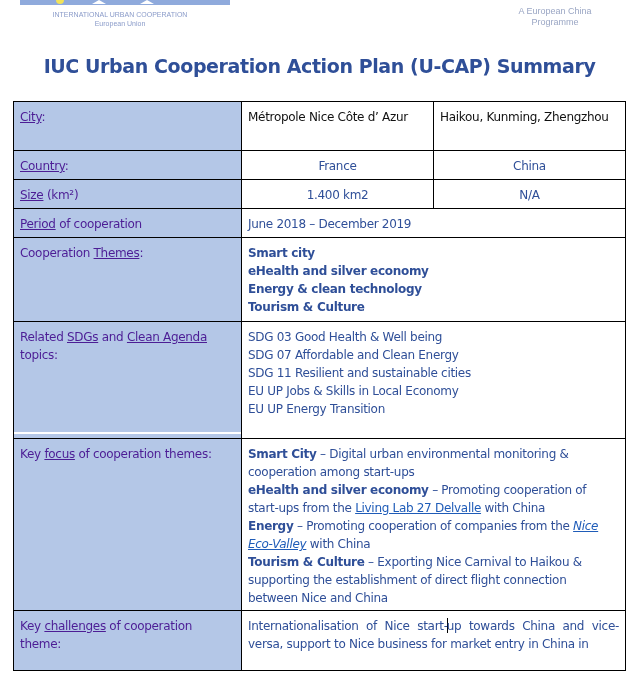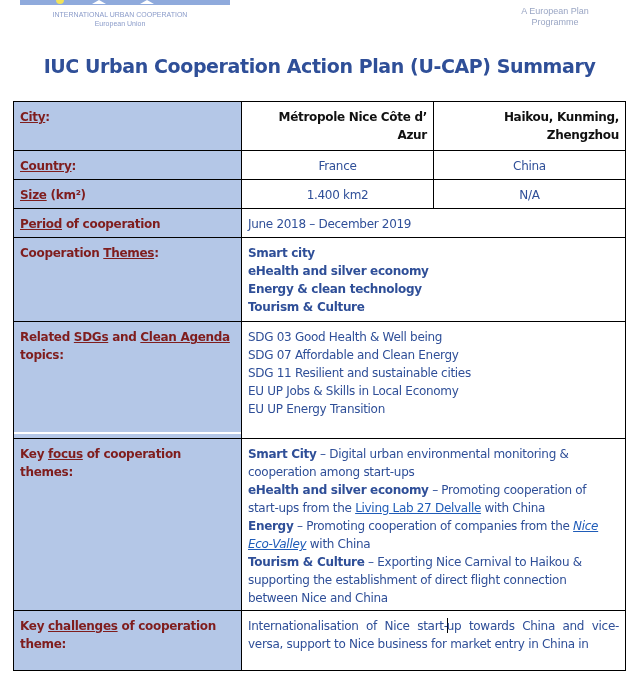--- a/index.html
+++ b/index.html
@@ -43,26 +43,26 @@
       width: 612px; border-collapse: collapse; table-layout: fixed;
       font-family: "DejaVu Sans", sans-serif; font-size: 12px; letter-spacing: -0.3px;
     }
     table.ucap td {
       border: 1.3px solid #000;
       vertical-align: top;
       padding: 6px 6px 0 6px;
       line-height: 18px;
     }
     td.label {
-      background: #b4c7e7; font-weight: bold; color: #7f1d1d;
+      background: #b4c7e7; font-weight: normal; color: #4c1d95;
     }
     td.label u { text-decoration: underline; }
     td.val { color: #2f4f98; }
     td.center { text-align: center; }
-    td.head { font-weight: bold; color: #111; text-align: right; }
+    td.head { font-weight: normal; color: #111; text-align: left; }
     .b { font-weight: bold; }
     .lnk { color: #1f5cb8; text-decoration: underline; }
     .lnk-i { color: #1f5cb8; text-decoration: underline; font-style: italic; }
     .cell-white-band { position: relative; }
     .white-band {
       position: absolute; left: 0; right: 0; bottom: 4px; height: 2px; background: #ffffff;
     }
     .caret { display: inline-block; width: 1px; height: 15px; background: #000; vertical-align: -3px; margin: 0 -1px; }
     .justify { text-align: justify; }
   </style>
@@ -71,21 +71,21 @@
 
 <div class="logo-left">
   <div class="logo-bar"></div>
   <div class="logo-dot"></div>
   <div class="logo-notch" style="left:92px;"></div>
   <div class="logo-notch" style="left:140px;"></div>
   <div class="logo-text1">INTERNATIONAL URBAN COOPERATION</div>
   <div class="logo-text2">European Union</div>
 </div>
 <div class="logo-right">
-  <div>A European Plan</div>
+  <div>A European China</div>
   <div>Programme</div>
 </div>
 
 <div class="title">IUC Urban Cooperation Action Plan (U-CAP) Summary</div>
 
 <table class="ucap">
   <colgroup>
     <col style="width:228px">
     <col style="width:192px">
     <col style="width:192px">

